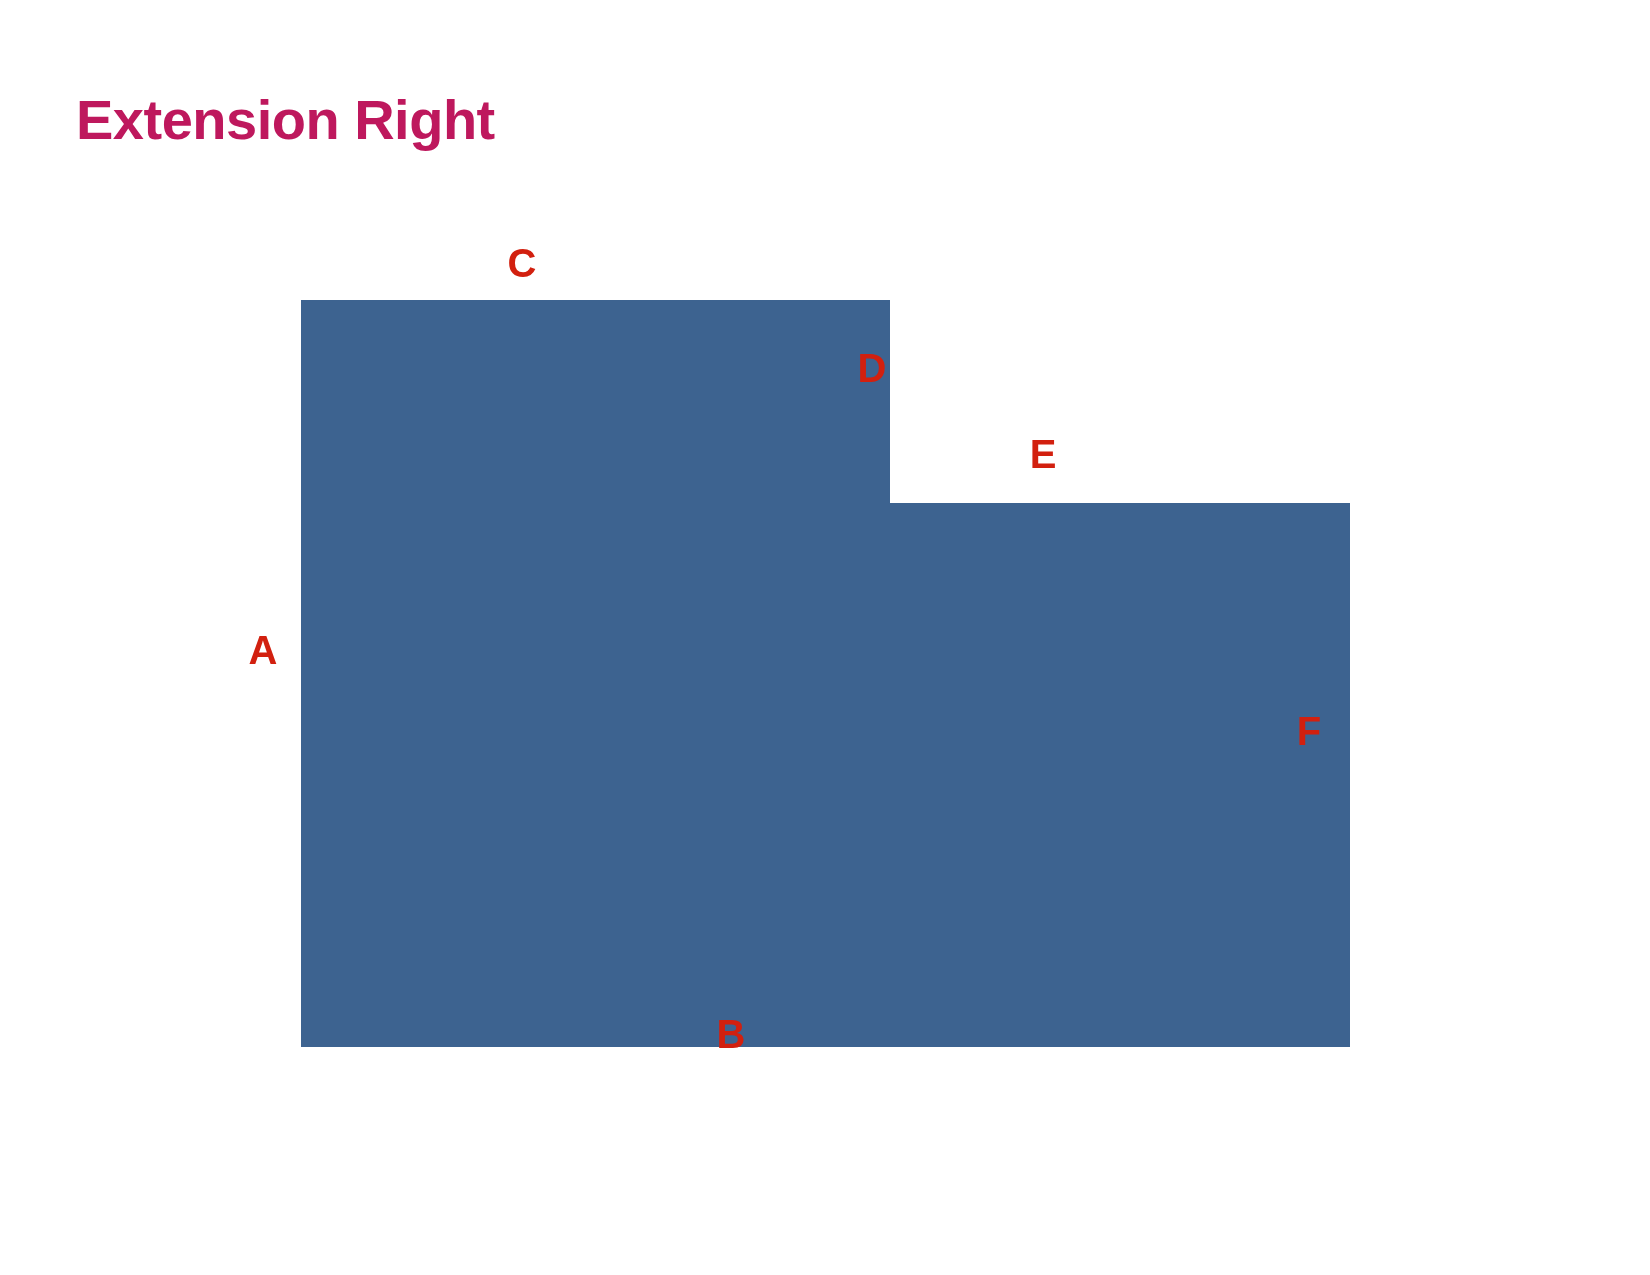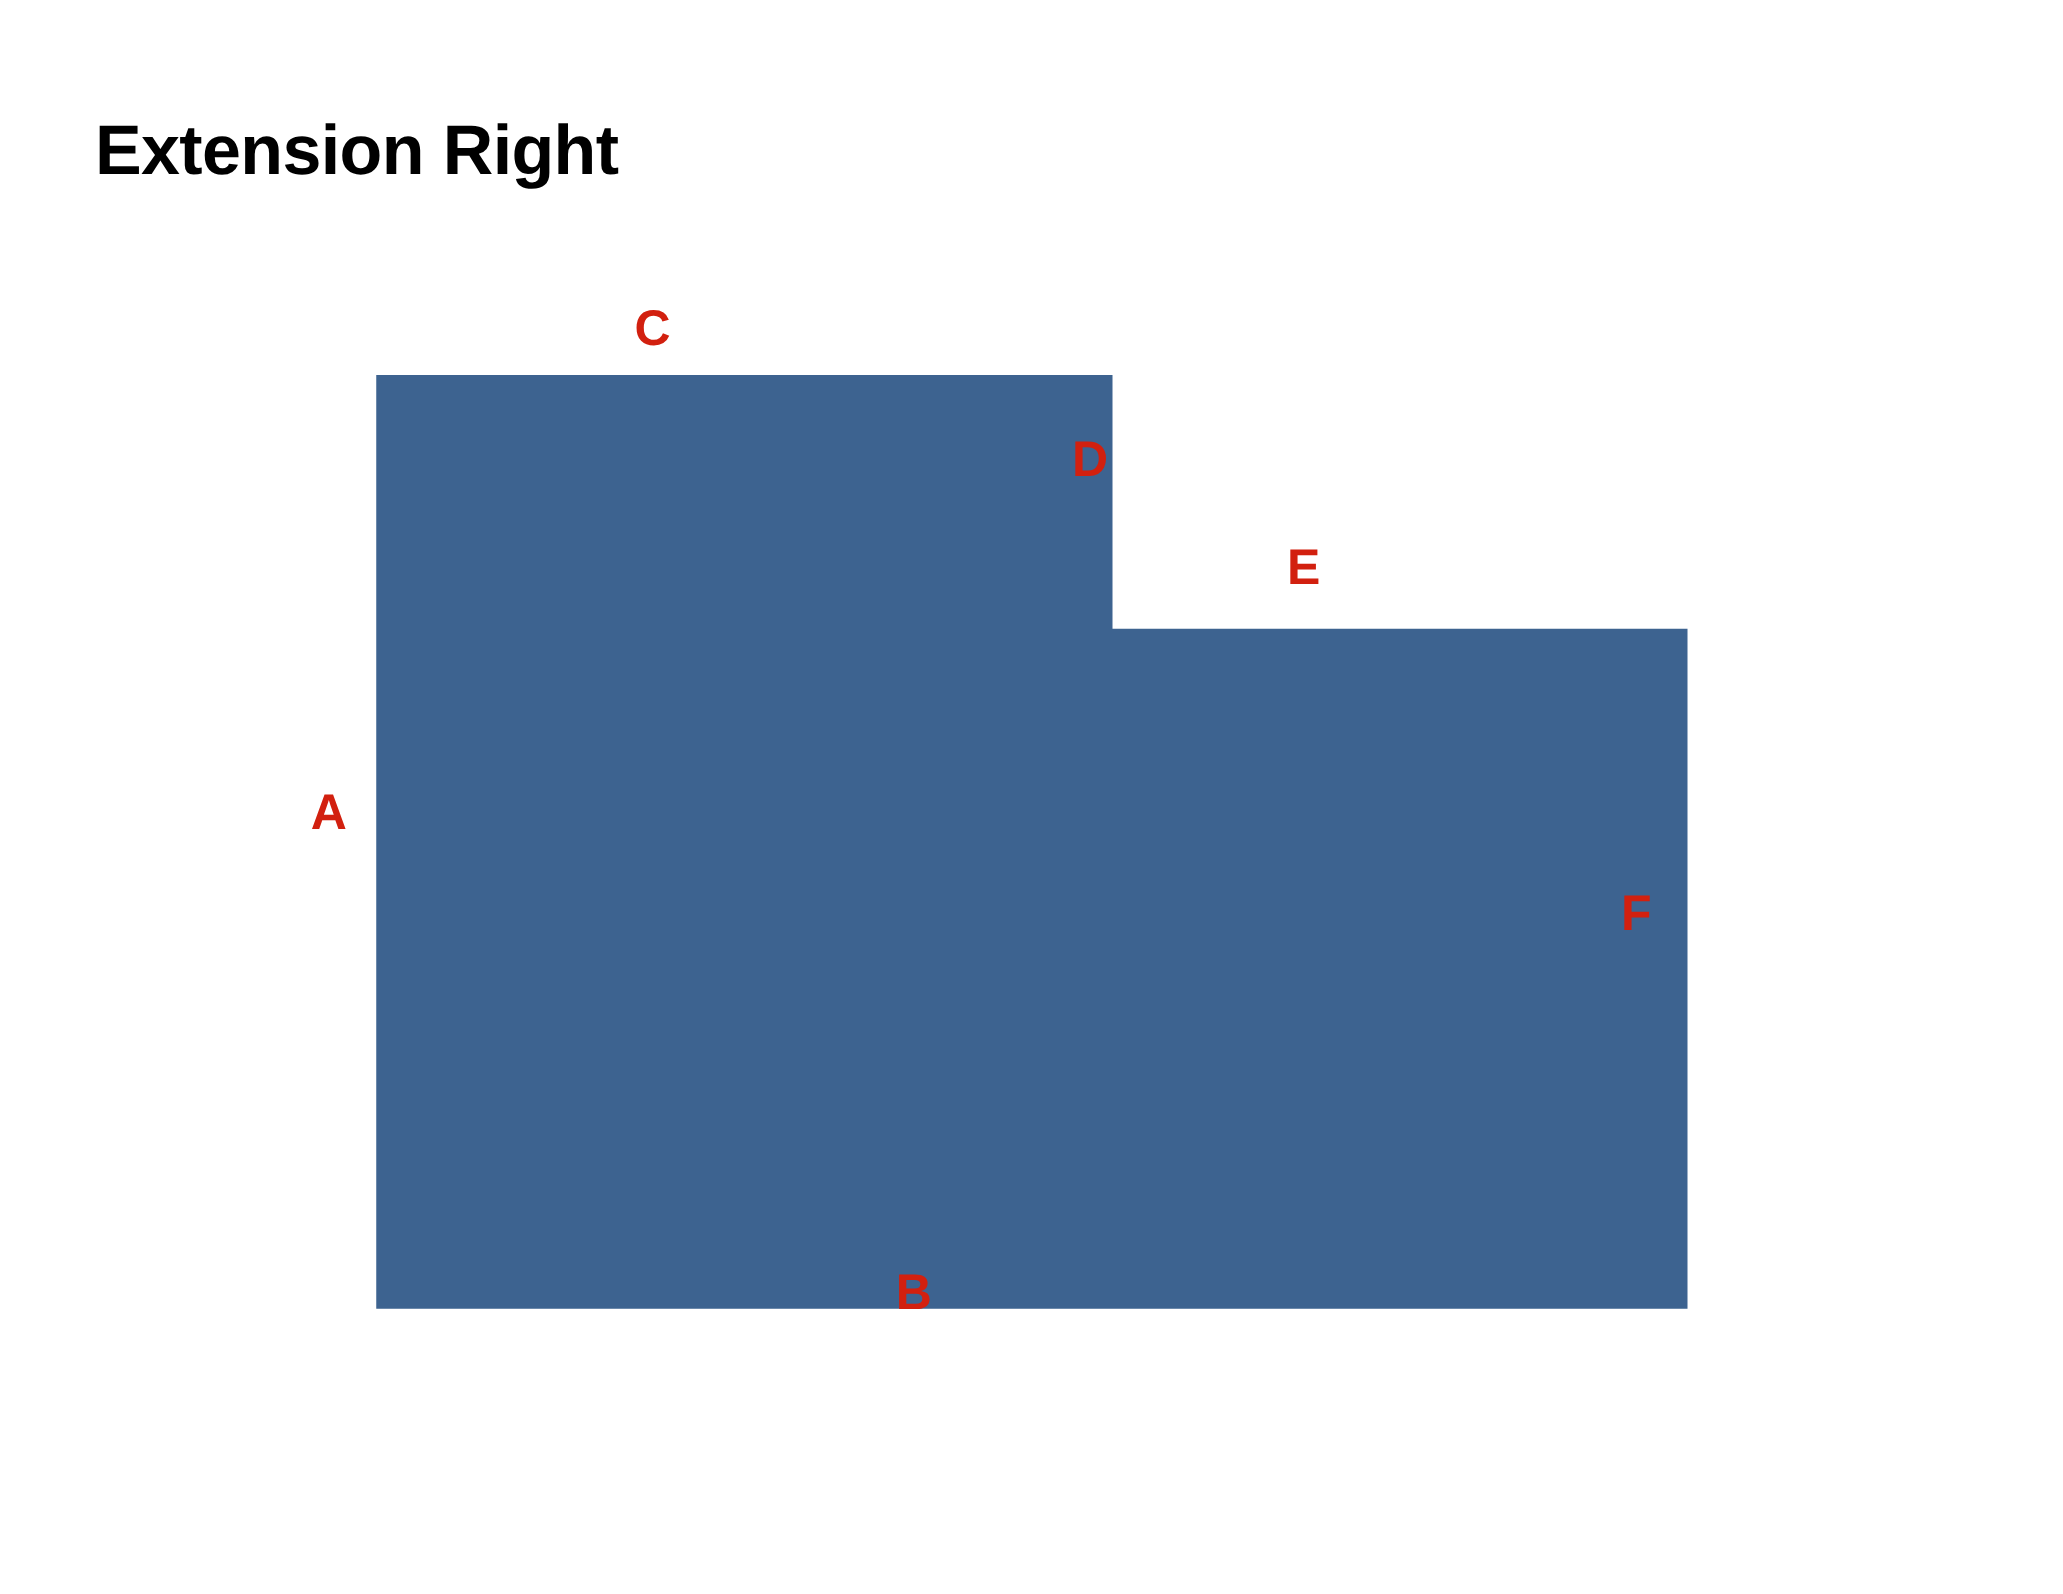--- a/index.html
+++ b/index.html
@@ -17,21 +17,21 @@
     background: #ffffff;
     overflow: hidden;
   }
   #title {
     position: absolute;
     left: 76px;
     top: 92px;
     font-family: "Liberation Sans", sans-serif;
     font-size: 56px;
     font-weight: bold;
-    color: #000000;
+    color: #be185d;
     letter-spacing: -0.5px;
     white-space: nowrap;
     line-height: 1;
   }
   #figure-svg {
     position: absolute;
     left: 0;
     top: 0;
     width: 1650px;
     height: 1275px;

